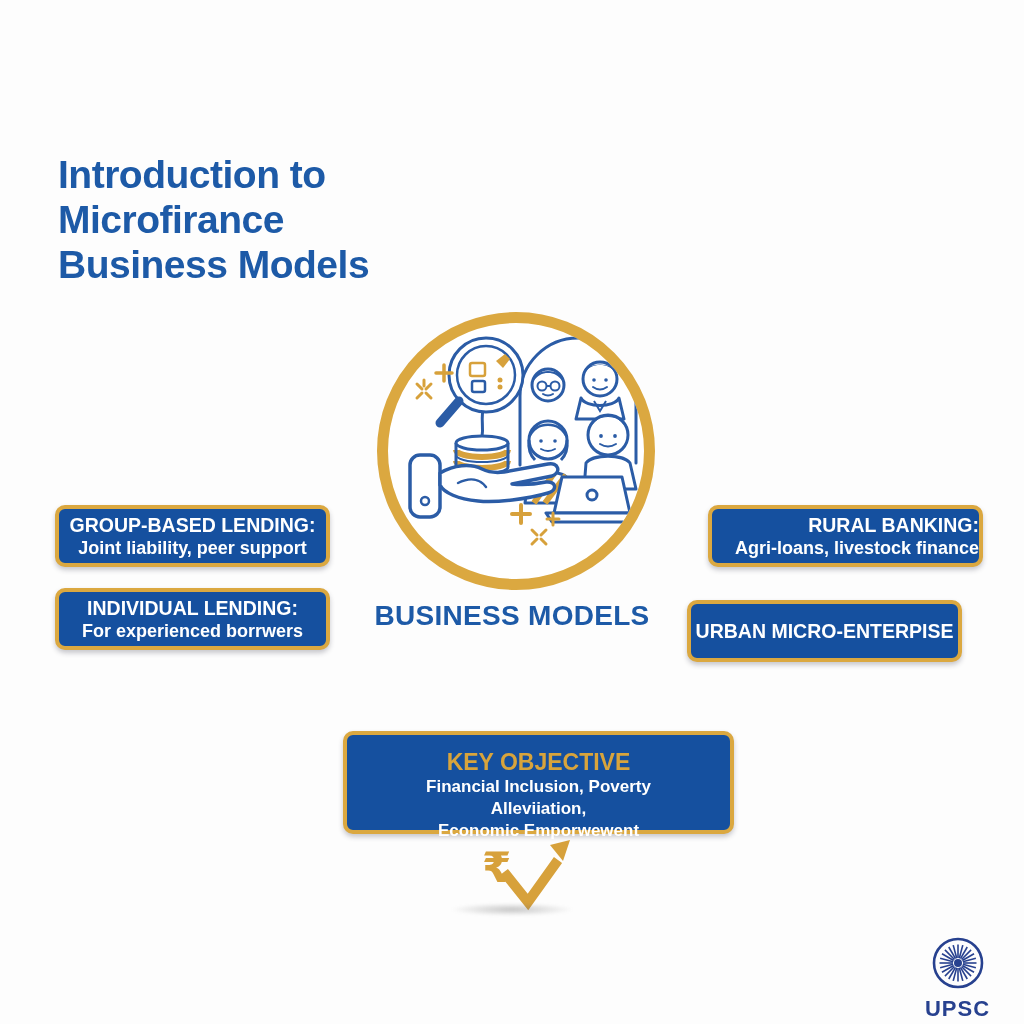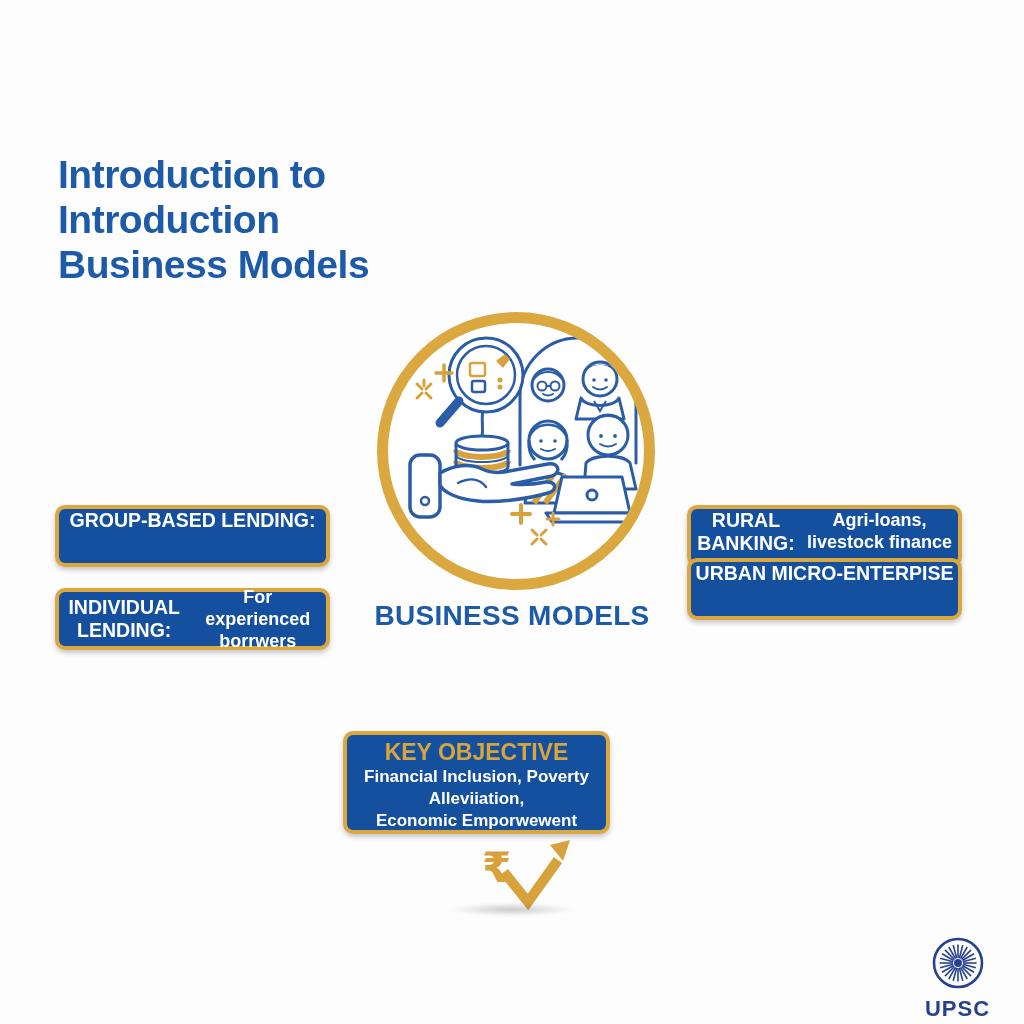--- a/index.html
+++ b/index.html
@@ -9,54 +9,54 @@
   
   .title{left:58px;top:152px;width:380px;color:#1d5aa7;font-weight:bold;
          font-size:39px;line-height:45px;letter-spacing:-0.5px;}
   .subtitle{left:58px;top:296px;width:400px;color:#1d5aa7;font-weight:bold;
             font-size:21.5px;line-height:27px;}
   
   .circle{left:377px;top:312px;width:256px;height:256px;background:#ffffff;
           border:11px solid #dba840;border-radius:50%;overflow:hidden;}
   
   .model-box{width:275px;height:62px;background:#15509f;border:4px solid #dba840;
-             border-radius:10px;color:#fff;display:flex;
+             border-radius:10px;color:#fff;display:flex;flex-direction:column;
              justify-content:center;text-align:center;box-sizing:border-box;
              box-shadow:0 3px 5px rgba(40,40,60,.25);}
   .model-box .bt{font-weight:bold;font-size:19.5px;line-height:23px;}
   .model-box .bs{font-size:18px;line-height:22px;font-weight:bold;}
   #box-0{left:55px;top:505px;} #box-1{left:55px;top:588px;align-items:center;}
-  #box-2{left:687px;top:505px;} #box-3{left:687px;top:558px;}
+  #box-2{left:708px;top:505px;align-items:flex-end;} #box-3{left:687px;top:600px;}
   
   .caption{left:312px;top:599px;width:400px;text-align:center;color:#1d5aa7;
            font-weight:bold;font-size:28px;line-height:33px;letter-spacing:.3px;}
   
-  .keybox{left:343px;top:731px;width:267px;height:103px;background:#15509f;
+  .keybox{left:343px;top:731px;width:391px;height:103px;background:#15509f;
           border:4px solid #dba840;border-radius:10px;box-sizing:border-box;
-          text-align:center;box-shadow:0 3px 5px rgba(40,40,60,.25);padding-top:4px;}
+          text-align:center;box-shadow:0 3px 5px rgba(40,40,60,.25);padding-top:14px;}
   .keybox .kt{color:#d8a43c;font-weight:bold;font-size:23px;line-height:27px;}
   .keybox .kl{color:#fff;font-weight:bold;font-size:17px;line-height:22px;}
   
   .rupee{left:468px;top:836px;width:110px;height:78px;}
   .icon-shadow{left:450px;top:903px;width:124px;height:13px;border-radius:50%;
      background:radial-gradient(ellipse at center,rgba(110,110,110,.38),rgba(110,110,110,0) 70%);
      filter:blur(1.5px);}
   
   .upsc{left:915px;top:935px;width:85px;text-align:center;}
   .upsc .brand{color:#27418f;font-weight:bold;font-size:22px;letter-spacing:1px;margin-top:1px;}
   .chakra line{stroke:#27418f;stroke-width:1.6;}
 </style>
 </head>
 <body>
 
 <div id="canvas">
 
   <div class="abs title">
     <div>Introduction to</div>
-    <div>Introduction</div>
+    <div>Microfirance</div>
     <div>Business Models</div>
   </div>
 
 
   <div class="abs circle">
     <svg viewBox="0 0 256 256" width="256" height="256">
 
       <path d="M132,142 L132,73 A58,58 0 0 1 248,73 L248,140" fill="none" stroke="#2B5CA6" stroke-width="3" stroke-linecap="round"></path>
 
       <g>
@@ -137,20 +137,21 @@
         <path d="M29,61 L34,66 M43,75 L38,70 M29,75 L34,70 M43,61 L38,66 M36,57 L36,63" stroke-width="3"></path>
         <path d="M133,182 L133,200 M124,191 L142,191" stroke-width="4"></path>
         <path d="M165,190 L165,202 M159,196 L171,196" stroke-width="3"></path>
         <path d="M144,207 L149,212 M158,221 L153,216 M144,221 L149,216 M158,207 L153,212" stroke-width="3"></path>
       </g>
     </svg>
   </div>
 
   <div id="box-0" class="abs model-box">
     <div class="bt">GROUP-BASED LENDING:</div>
+    <div class="bs">Joint liability, peer support</div>
   </div>
   <div id="box-1" class="abs model-box">
     <div class="bt">INDIVIDUAL LENDING:</div>
     <div class="bs">For experienced borrwers</div>
   </div>
   <div id="box-2" class="abs model-box">
     <div class="bt">RURAL BANKING:</div>
     <div class="bs">Agri-loans, livestock finance</div>
   </div>
   <div id="box-3" class="abs model-box">

